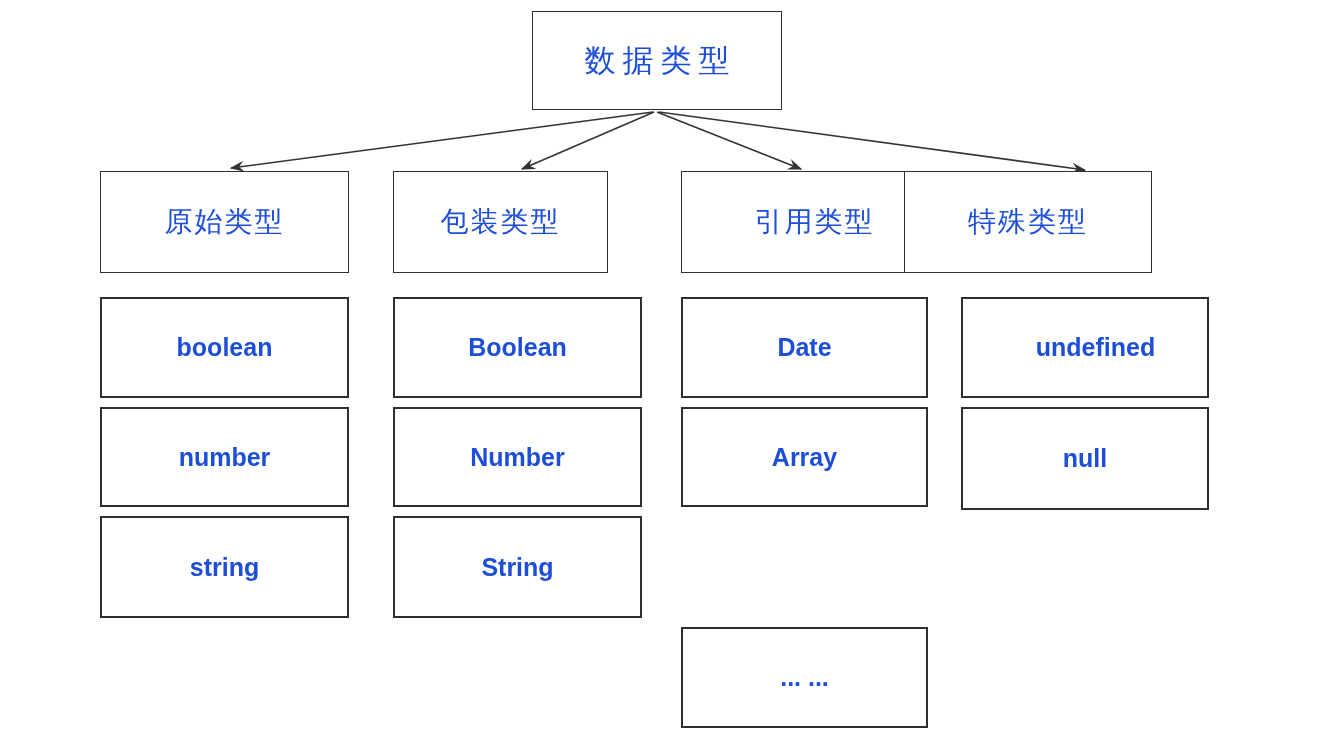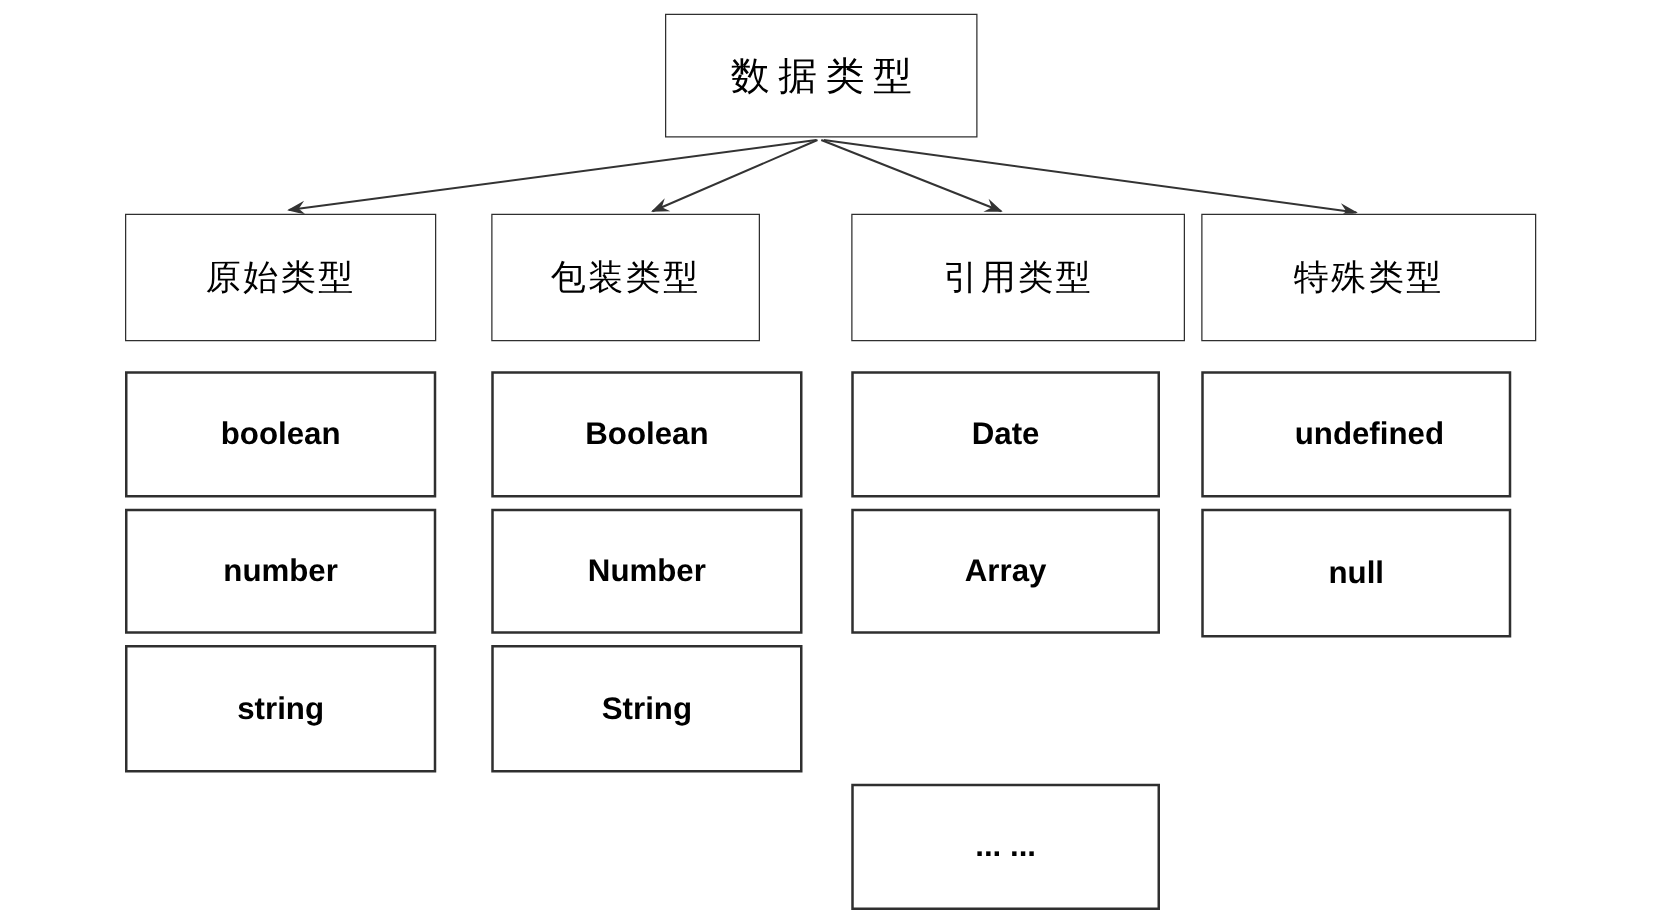--- a/index.html
+++ b/index.html
@@ -25,21 +25,21 @@
   }
   .node {
     position: absolute;
     box-sizing: border-box;
     background: #ffffff;
     border: 2px solid #2f2f2f;
     display: flex;
     align-items: center;
     justify-content: center;
     text-align: center;
-    color: #000000;
+    color: #1d4ed8;
   }
   .node.root-node,
   .node.category {
     border-width: 1.5px;
   }
   .cjk {
     font-size: 28px;
     letter-spacing: 2px;
     font-family: "Liberation Serif", "DejaVu Serif", serif;
     white-space: nowrap;
@@ -78,21 +78,21 @@
 
   <div class="node category" style="left:100px; top:171px; width:249px; height:102px;text-align:right;">
     <span class="cjk">原始类型</span>
   </div>
   <div class="node category" style="left:393px; top:171px; width:215px; height:102px;">
     <span class="cjk">包装类型</span>
   </div>
   <div class="node category" style="left:681px; top:171px; width:267px; height:102px;">
     <span class="cjk">引用类型</span>
   </div>
-  <div class="node category" style="left:961px; top:171px; width:268px; height:102px;">
+  <div class="node category" style="left:904px; top:171px; width:248px; height:102px;">
     <span class="cjk">特殊类型</span>
   </div>
 
   <div class="node" style="left:100px; top:297px; width:249px; height:101px;">
     <span class="latin">boolean</span>
   </div>
   <div class="node" style="left:100px; top:407px; width:249px; height:100px;">
     <span class="latin">number</span>
   </div>
   <div class="node" style="left:100px; top:516px; width:249px; height:102px;">

